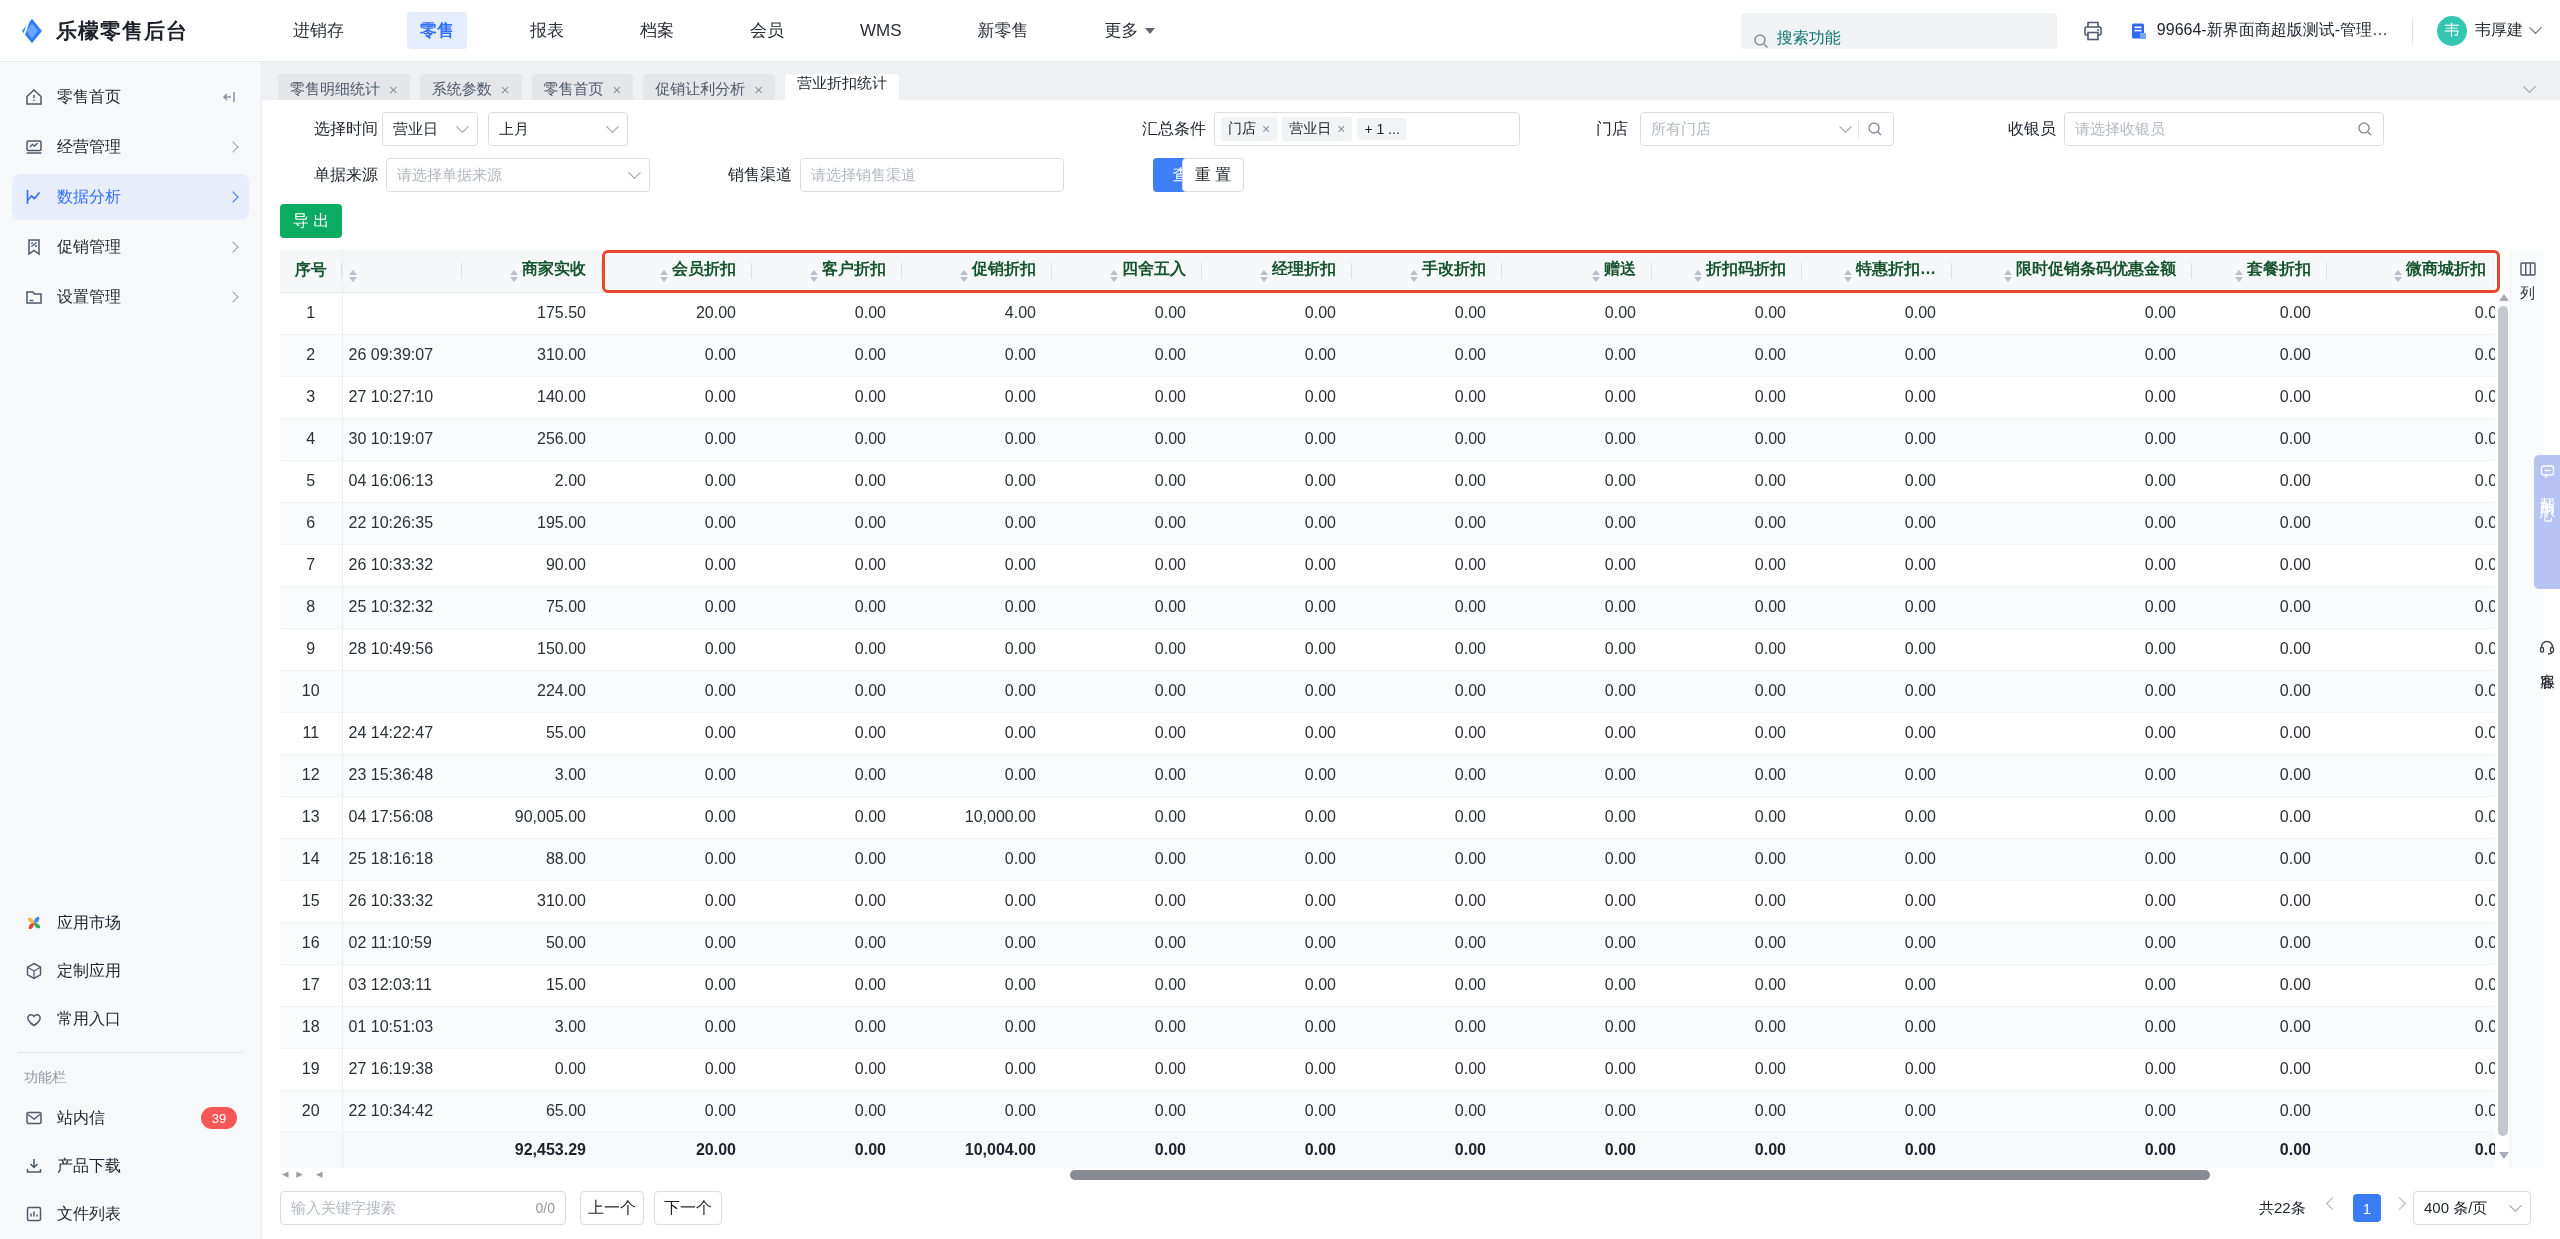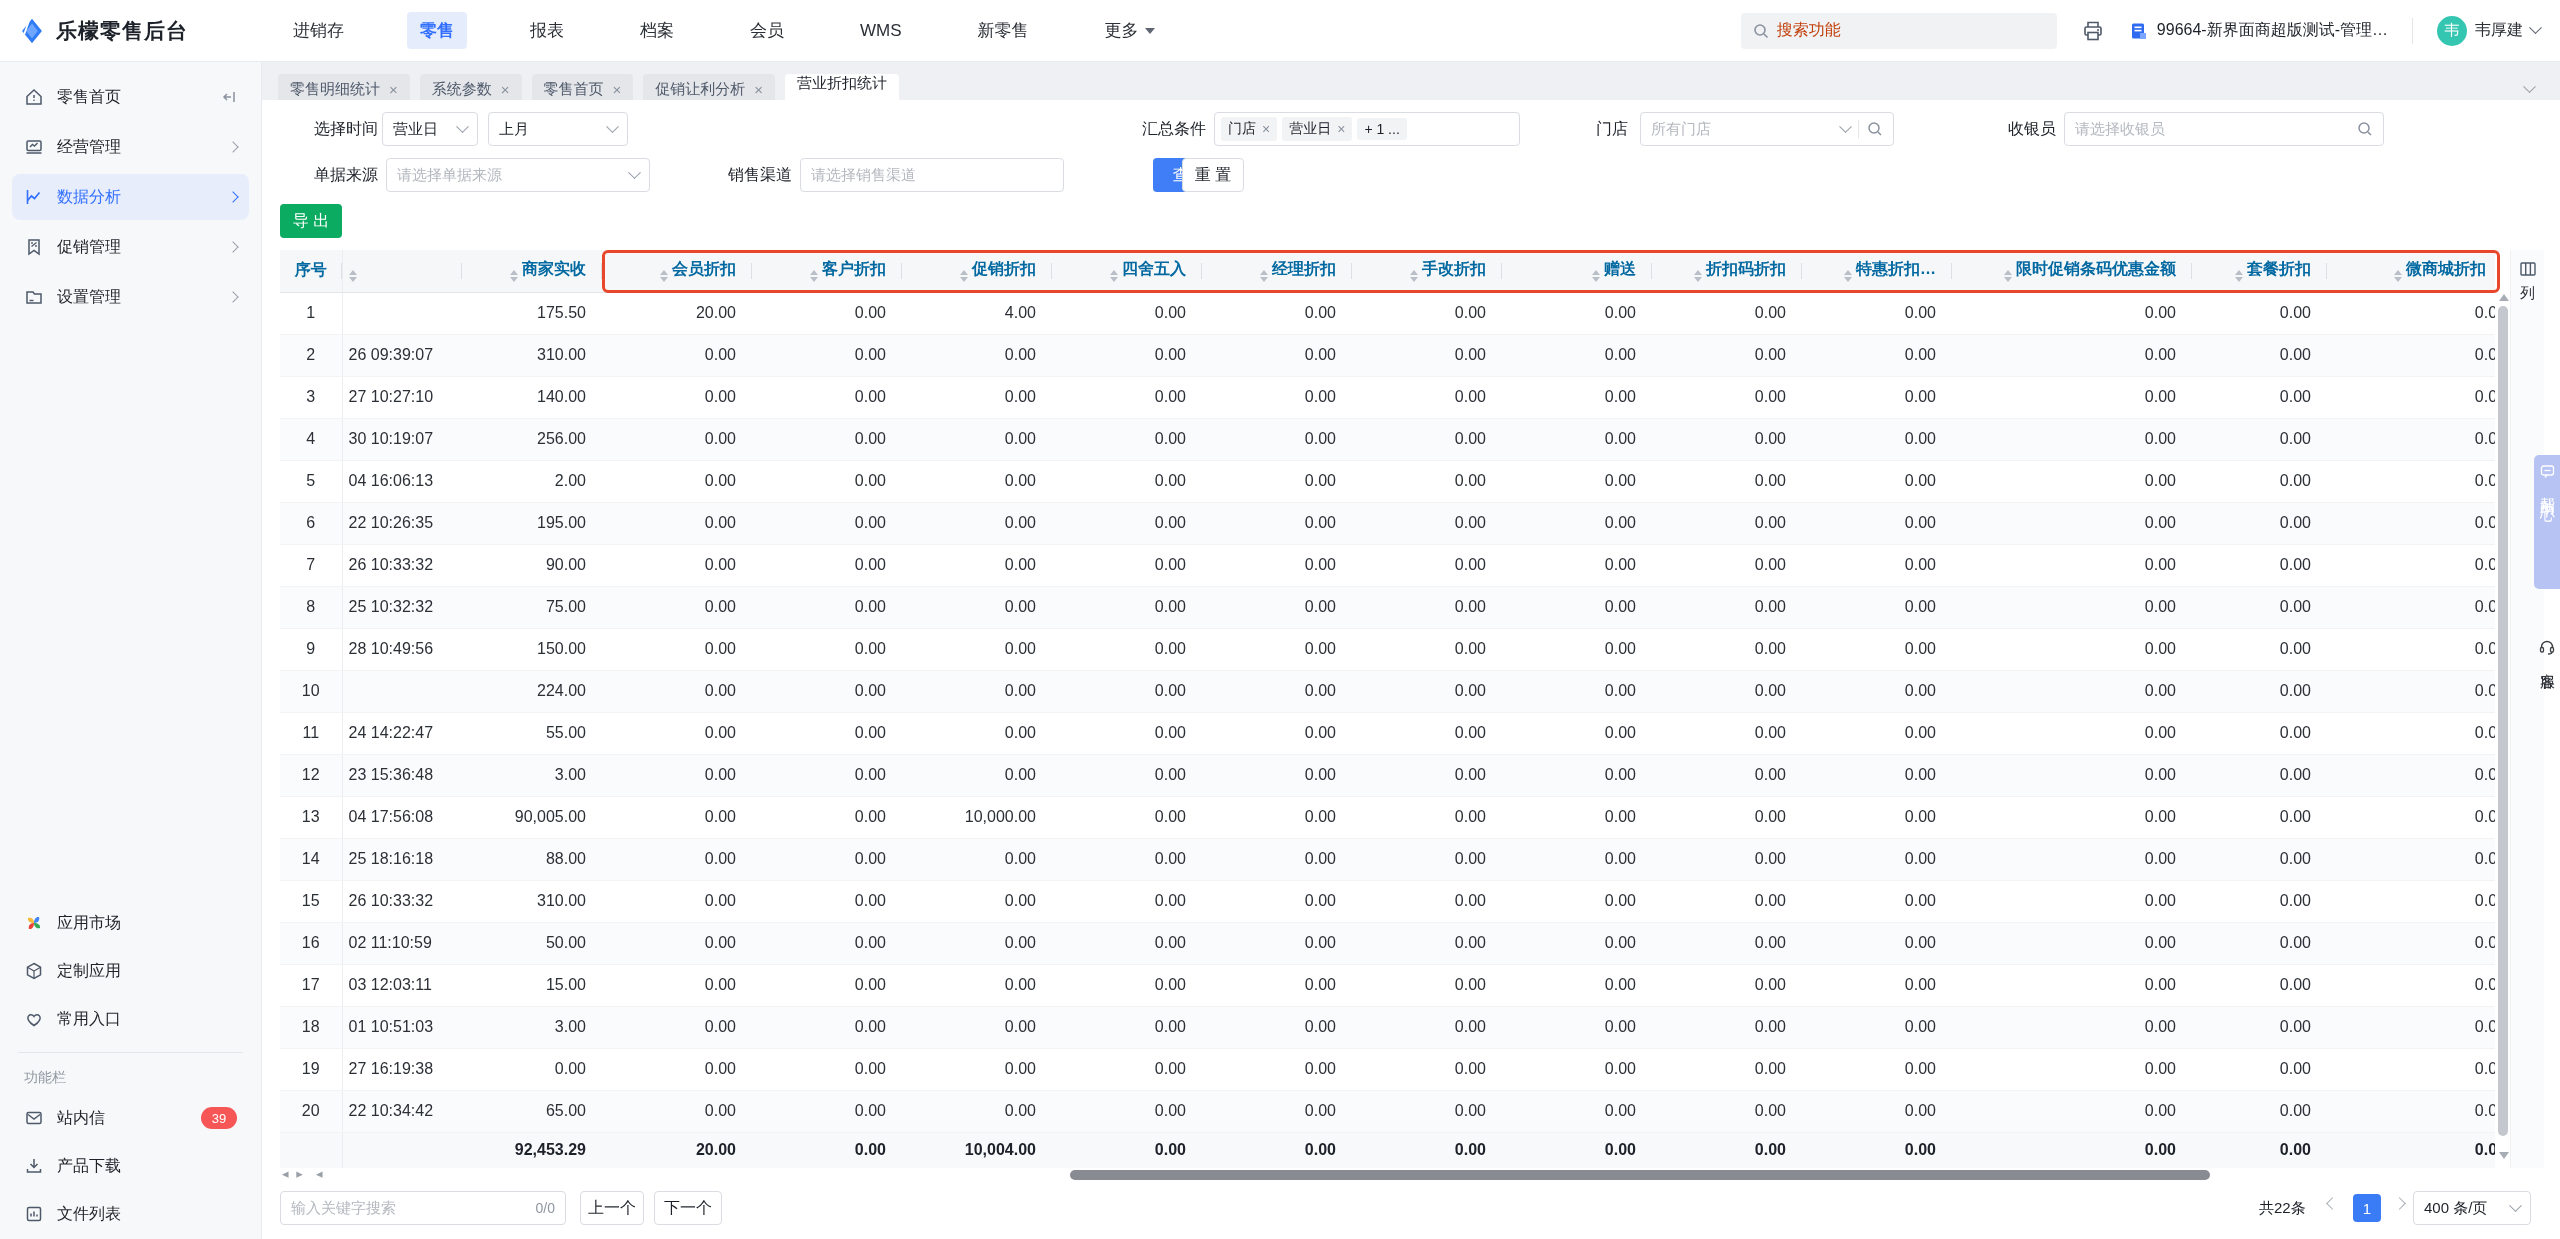--- a/index.html
+++ b/index.html
@@ -9,21 +9,21 @@
 
   
   .topbar { position:absolute; left:0; top:0; width:2560px; height:62px; background:#fff; border-bottom:1px solid #e9ebee; display:flex; align-items:center; padding:0 20px 0 18px; z-index:30; }
   .brand { display:flex; align-items:center; gap:10px; }
   .brand-name { font-size:21px; font-weight:bold; color:#1d2129; letter-spacing:1px; }
   .nav { display:flex; align-items:center; gap:50px; margin-left:92px;text-align:center; }
   .nav-item { font-size:17px; color:#2b2f36; padding:7px 13px; border-radius:4px; cursor:pointer; display:flex; align-items:center; gap:6px; white-space:nowrap; }
   .nav-item.active { background:#e5edfd; color:#3370ff; font-weight:bold; }
   .caret-dn { width:0; height:0; border-left:5px solid transparent; border-right:5px solid transparent; border-top:6px solid #5f6672; display:inline-block; }
   .top-right { margin-left:auto; display:flex; align-items:center; gap:24px; }
-  .top-search { width:316px; height:36px; background:#f1f2f4; border-radius:4px; display:flex; align-items:center; gap:8px; padding:0 12px; color:#c2410c; font-size:16px; }
+  .top-search { width:316px; height:36px; background:#f1f2f4; border-radius:4px; display:flex; align-items:flex-end; gap:8px; padding:0 12px; color:#0f766e; font-size:16px; }
   .divider-v { width:1px; height:26px; background:#e3e5e9; }
   .company { display:flex; align-items:center; gap:8px; font-size:16px; color:#1d2129; max-width:460px; white-space:nowrap; }
   .user { display:flex; align-items:center; gap:8px; }
   .avatar { width:30px; height:30px; border-radius:50%; background:#35c6b2; color:#fff; font-size:15px; display:flex; align-items:center; justify-content:center; }
   .chev { width:9px; height:9px; border-right:1.6px solid #5f6672; border-bottom:1.6px solid #5f6672; transform:rotate(45deg) translate(-2px,-2px); display:inline-block; }
   .chev.gray { border-color:#9aa0ab; }
 
   
   .sidebar { position:absolute; left:0; top:62px; width:262px; height:1177px; background:#f7f8fa; border-right:1px solid #e9ebee; display:flex; flex-direction:column; padding-top:10px; z-index:20; }
   .side-item { height:46px; margin:2px 12px; padding:0 12px; border-radius:8px; display:flex; align-items:center; gap:13px; font-size:16px; color:#1f2329; cursor:pointer; }
@@ -55,21 +55,21 @@
   .tag { background:#f2f3f5; border-radius:3px; padding:3px 7px; font-size:14px; color:#1d2129; display:flex; align-items:center; gap:6px; white-space:nowrap; }
   .tag .x { color:#8a919f; }
   .btn { position:absolute; height:34px; border-radius:4px; display:flex; align-items:center; justify-content:center; font-size:16px; cursor:pointer; }
   .btn.primary { background:#3f7ef7; color:#fff; border:none; }
   .btn.plain { background:#fff; color:#1d2129; border:1px solid #d9dce1; }
   .btn.export { background:#0cab62; color:#fff; border:none; }
 
   
   .table-wrap { position:absolute; left:18px; top:150px; width:2215px; height:918px; overflow:hidden; }
   table { border-collapse:collapse; table-layout:fixed; width:2232px; }
-  thead th { height:42px; background:#f6f7f9; border-bottom:1px solid #e3e5e9; font-size:16px; font-weight:bold; color:#0369a1; position:relative; white-space:nowrap; }
+  thead th { height:42px; background:#f6f7f9; border-bottom:1px solid #e3e5e9; font-size:16px; font-weight:bold; color:#14532d; position:relative; white-space:nowrap; }
   thead th::after { content:""; position:absolute; right:0; top:13px; width:1px; height:16px; background:#dcdfe4; }
   tbody td { height:42px; border-bottom:1px solid #f2f3f5; font-size:16px; color:#2b2f36; white-space:nowrap; }
   tbody tr:nth-child(even) td { background:#fafbfc; }
   tfoot td { height:36px; background:#f8f9fb; border-top:1px solid #e3e5e9; font-weight:bold; font-size:16px; color:#1d2129; white-space:nowrap; }
   .al-c { text-align:center; }
   .al-l { text-align:left; padding-left:6px; }
   .al-r { text-align:right; padding-right:16px; }
   td.col-0, th.col-0 { border-right:1px solid #ebedf0; }
   th:last-child { padding-right:26px; }
   td:last-child { padding-right:6px; }

